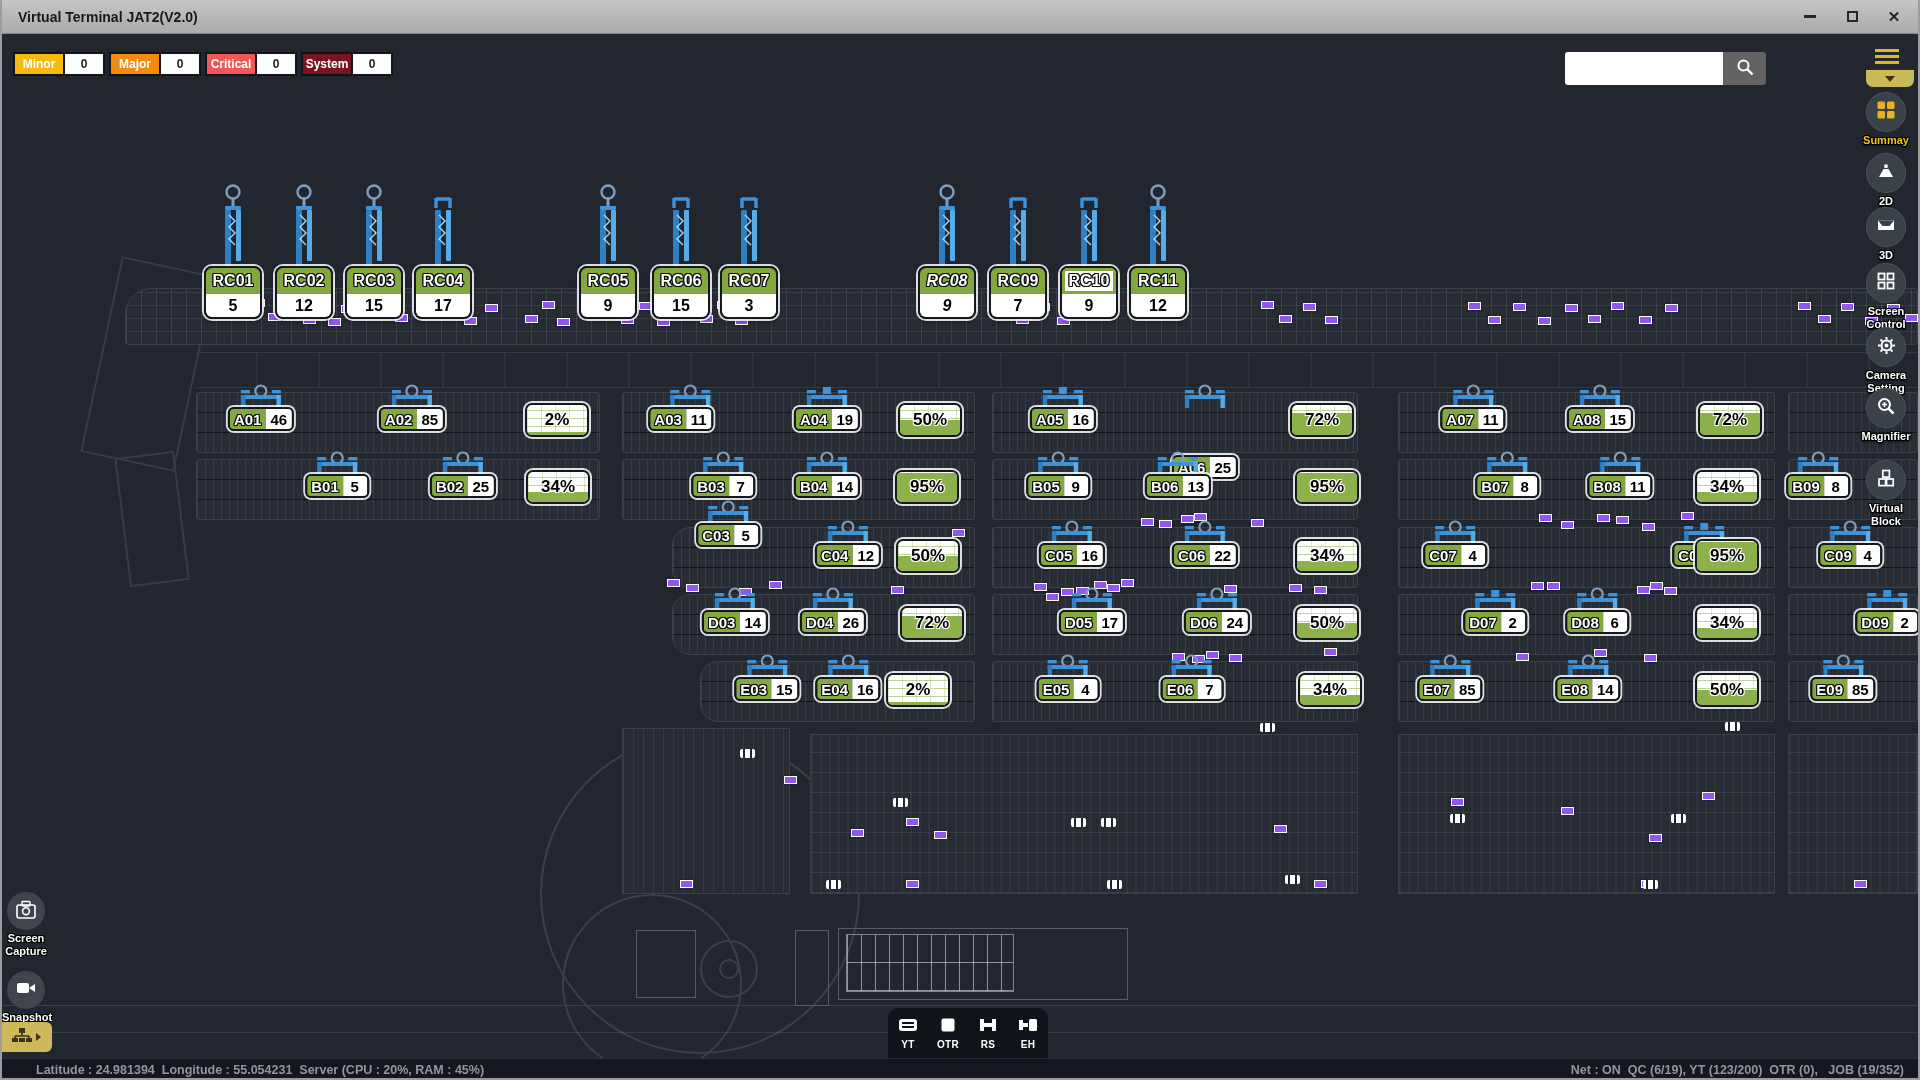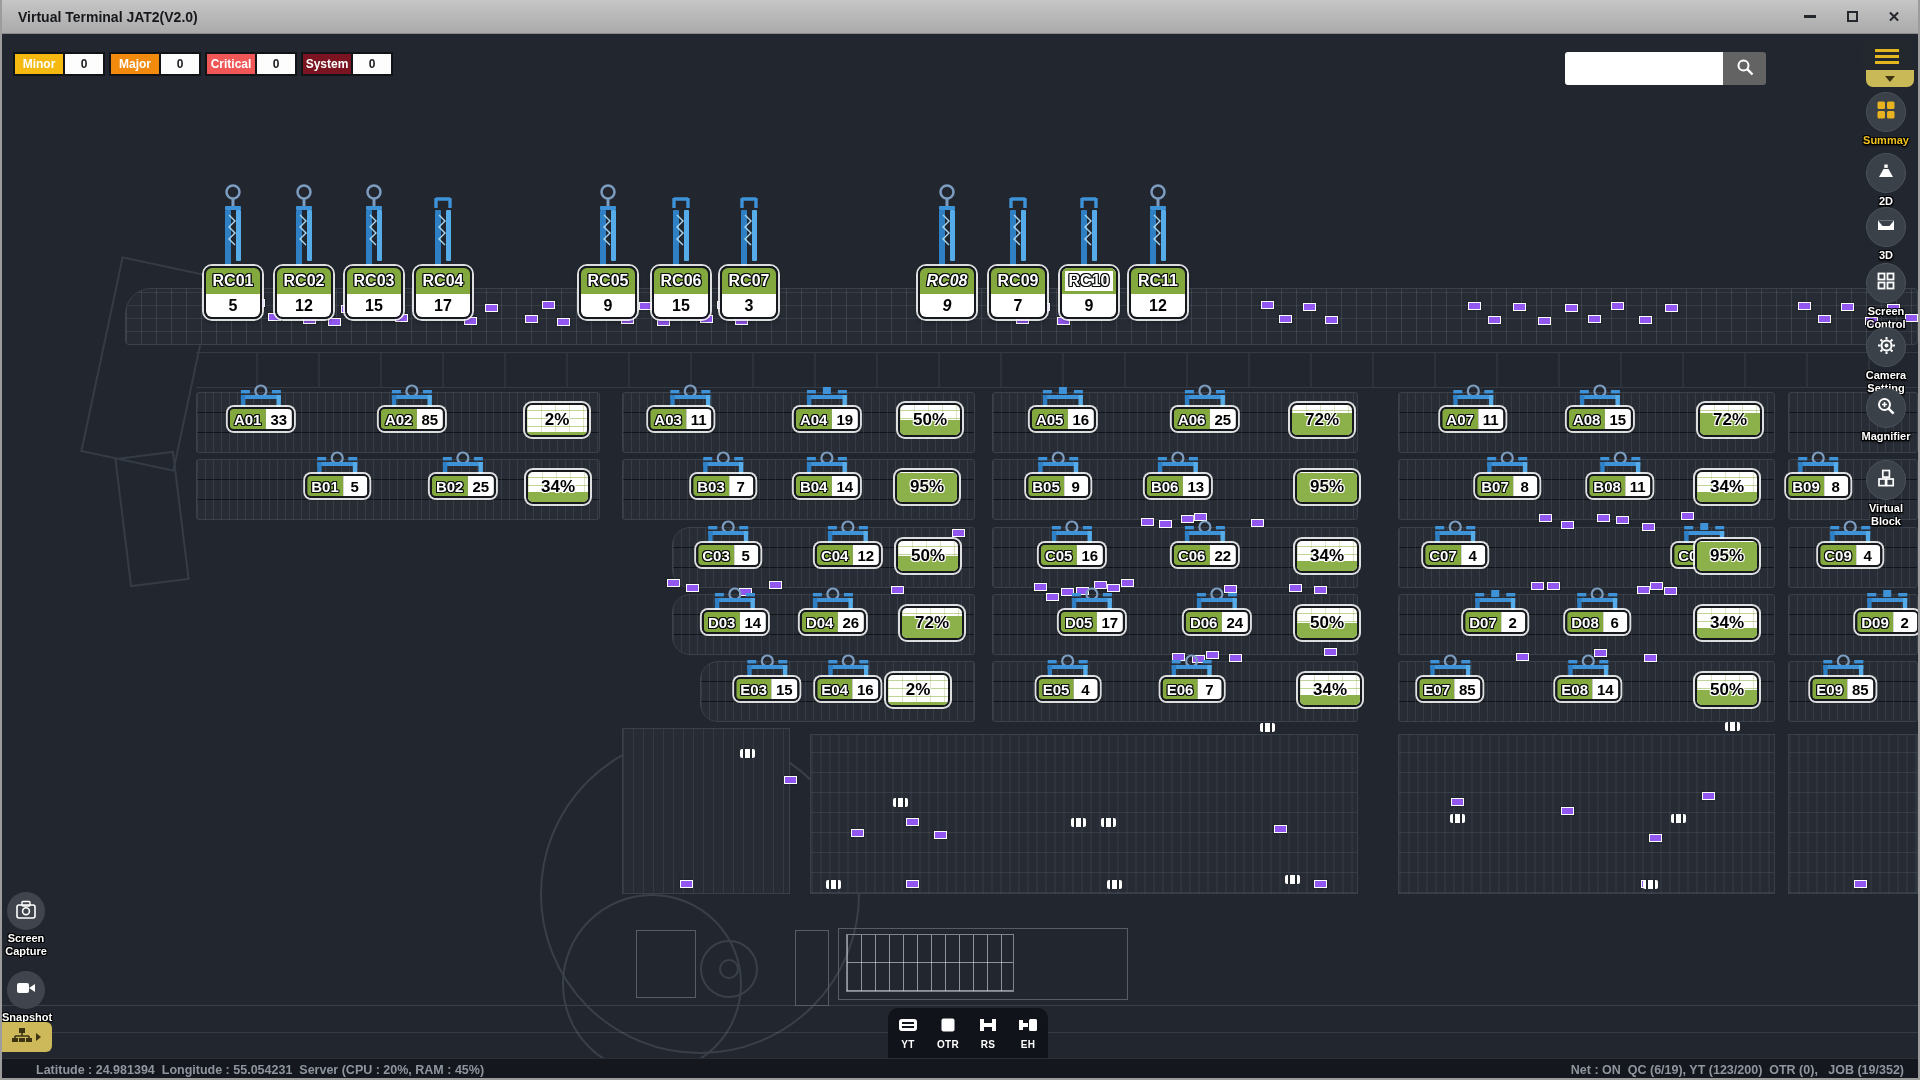--- a/index.html
+++ b/index.html
@@ -488,21 +488,21 @@
         <svg width="46" height="30">
           <circle cx="23" cy="9" r="5.5" fill="none" stroke="#7C9CC0" stroke-width="2.2"></circle>
           <rect x="3" y="8" width="9" height="3.4" fill="#3E92D8"></rect>
           <rect x="34" y="8" width="9" height="3.4" fill="#3E92D8"></rect>
           <rect x="3" y="13" width="40" height="4" fill="#3E92D8"></rect>
           <rect x="3" y="13" width="4.4" height="13" fill="#2F7FC4"></rect>
           <rect x="38.6" y="13" width="4.4" height="13" fill="#56ACE8"></rect>
         </svg>
         <div class="block-badge">
           <div class="bb-id outlined">A01</div>
-          <div class="bb-count">33</div>
+          <div class="bb-count">46</div>
         </div>
       </div>
       <div class="block-group" style="left: 412px; top: 348px; justify-content: flex-end;">
         <svg width="46" height="30">
           <circle cx="23" cy="9" r="5.5" fill="none" stroke="#7C9CC0" stroke-width="2.2"></circle>
           <rect x="3" y="8" width="9" height="3.4" fill="#3E92D8"></rect>
           <rect x="34" y="8" width="9" height="3.4" fill="#3E92D8"></rect>
           <rect x="3" y="13" width="40" height="4" fill="#3E92D8"></rect>
           <rect x="3" y="13" width="4.4" height="13" fill="#2F7FC4"></rect>
           <rect x="38.6" y="13" width="4.4" height="13" fill="#56ACE8"></rect>
@@ -547,21 +547,21 @@
           <rect x="34" y="8" width="9" height="3.4" fill="#3E92D8"></rect>
           <rect x="3" y="13" width="40" height="4" fill="#3E92D8"></rect>
           <rect x="3" y="13" width="4.4" height="13" fill="#2F7FC4"></rect>
           <rect x="38.6" y="13" width="4.4" height="13" fill="#56ACE8"></rect>
         </svg>
         <div class="block-badge">
           <div class="bb-id outlined">A05</div>
           <div class="bb-count">16</div>
         </div>
       </div>
-      <div class="block-group" style="left: 1205px; top: 348px;">
+      <div class="block-group" style="left: 1205px; top: 348px; gap: 48px;">
         <svg width="46" height="30">
           <circle cx="23" cy="9" r="5.5" fill="none" stroke="#7C9CC0" stroke-width="2.2"></circle>
           <rect x="3" y="8" width="9" height="3.4" fill="#3E92D8"></rect>
           <rect x="34" y="8" width="9" height="3.4" fill="#3E92D8"></rect>
           <rect x="3" y="13" width="40" height="4" fill="#3E92D8"></rect>
           <rect x="3" y="13" width="4.4" height="13" fill="#2F7FC4"></rect>
           <rect x="38.6" y="13" width="4.4" height="13" fill="#56ACE8"></rect>
         </svg>
         <div class="block-badge">
           <div class="bb-id outlined">A06</div>
@@ -715,21 +715,21 @@
           <rect x="34" y="8" width="9" height="3.4" fill="#3E92D8"></rect>
           <rect x="3" y="13" width="40" height="4" fill="#3E92D8"></rect>
           <rect x="3" y="13" width="4.4" height="13" fill="#2F7FC4"></rect>
           <rect x="38.6" y="13" width="4.4" height="13" fill="#56ACE8"></rect>
         </svg>
         <div class="block-badge">
           <div class="bb-id outlined">B09</div>
           <div class="bb-count">8</div>
         </div>
       </div>
-      <div class="block-group" style="left: 728px; top: 484px;">
+      <div class="block-group" style="left: 728px; top: 464px;">
         <svg width="46" height="30">
           <circle cx="23" cy="9" r="5.5" fill="none" stroke="#7C9CC0" stroke-width="2.2"></circle>
           <rect x="3" y="8" width="9" height="3.4" fill="#3E92D8"></rect>
           <rect x="34" y="8" width="9" height="3.4" fill="#3E92D8"></rect>
           <rect x="3" y="13" width="40" height="4" fill="#3E92D8"></rect>
           <rect x="3" y="13" width="4.4" height="13" fill="#2F7FC4"></rect>
           <rect x="38.6" y="13" width="4.4" height="13" fill="#56ACE8"></rect>
         </svg>
         <div class="block-badge">
           <div class="bb-id outlined">C03</div>

